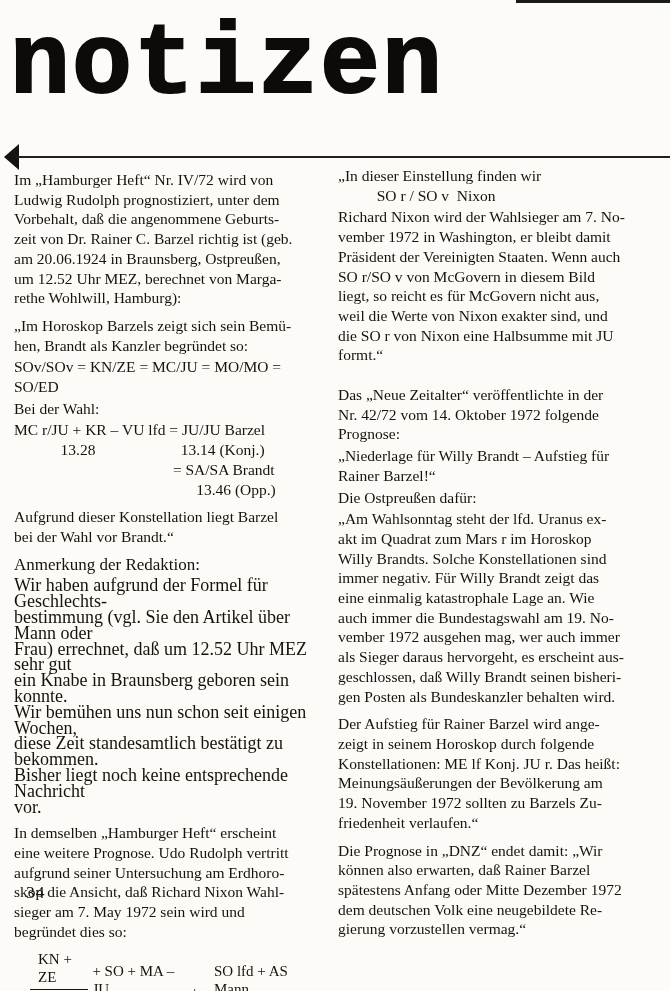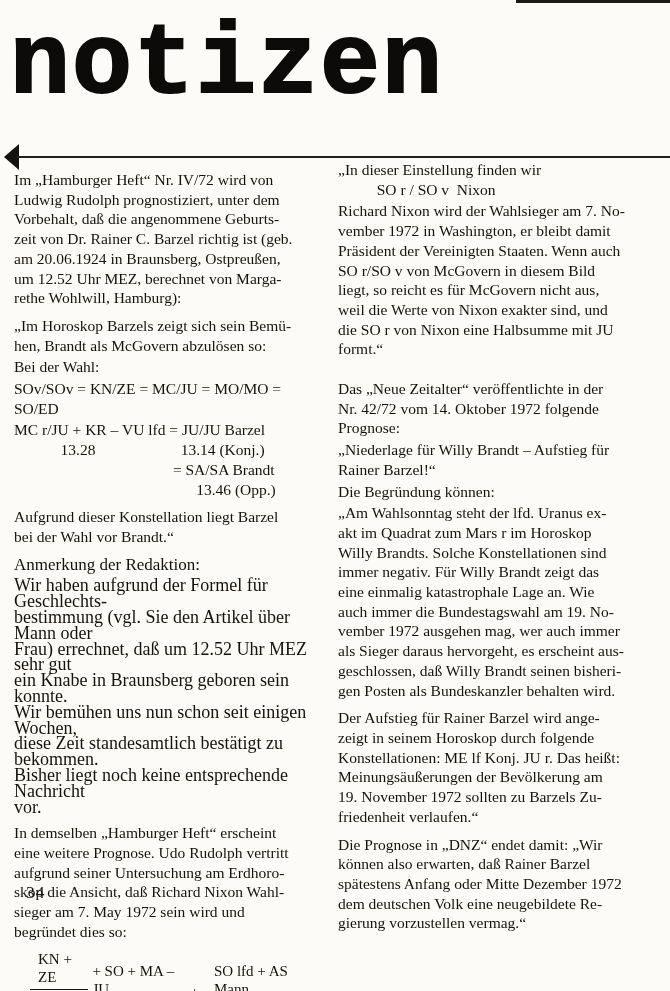--- a/index.html
+++ b/index.html
@@ -40,21 +40,21 @@
   .arrow {
     position: absolute;
     top: 144px; left: 4px;
     width: 0; height: 0;
     border-top: 13px solid transparent;
     border-bottom: 13px solid transparent;
     border-right: 15px solid #15130f;
   }
   .col { position: absolute; font-size: 15.5px; line-height: 19.7px; }
   .col-left  { left: 14px;  top: 170px; width: 310px; }
-  .col-right { left: 338px; top: 160px; width: 320px; }
+  .col-right { left: 338px; top: 166px; width: 320px; }
   .lines { white-space: pre-wrap; }
   .para  { margin: 0 0 8px 0; }
   .tight { margin: 0 0 2px 0; }
   .gap-top { margin-top: 20px; }
   .small { font-size: 18px; line-height: 15.8px; }
   .small-head { font-size: 17px; margin: 2px 0 4px 0; }
   .pagenum {
     position: absolute;
     left: 26px; top: 882px;
     font-size: 17.5px;
@@ -81,24 +81,24 @@
 
   <div class="col col-left">
     <div class="para lines">Im „Hamburger Heft“ Nr. IV/72 wird von
 Ludwig Rudolph prognostiziert, unter dem
 Vorbehalt, daß die angenommene Geburts-
 zeit von Dr. Rainer C. Barzel richtig ist (geb.
 am 20.06.1924 in Braunsberg, Ostpreußen,
 um 12.52 Uhr MEZ, berechnet von Marga-
 rethe Wohlwill, Hamburg):</div>
     <div class="tight lines">„Im Horoskop Barzels zeigt sich sein Bemü-
-hen, Brandt als McGovern abzulösen so:</div>
-    <div class="tight lines">Bei der Wahl:</div>
+hen, Brandt als Kanzler begründet so:</div>
     <div class="tight lines">SOv/SOv = KN/ZE = MC/JU = MO/MO =
 SO/ED</div>
+    <div class="tight lines">Bei der Wahl:</div>
     <div class="para lines">MC r/JU + KR – VU lfd = JU/JU Barzel
             13.28                      13.14 (Konj.)
                                          = SA/SA Brandt
                                                13.46 (Opp.)</div>
     <div class="para lines">Aufgrund dieser Konstellation liegt Barzel
 bei der Wahl vor Brandt.“</div>
     <div class="small-head lines">Anmerkung der Redaktion:</div>
     <div class="para small lines">Wir haben aufgrund der Formel für Geschlechts-
 bestimmung (vgl. Sie den Artikel über Mann oder
 Frau) errechnet, daß um 12.52 Uhr MEZ sehr gut
@@ -147,21 +147,21 @@
 SO r/SO v von McGovern in diesem Bild
 liegt, so reicht es für McGovern nicht aus,
 weil die Werte von Nixon exakter sind, und
 die SO r von Nixon eine Halbsumme mit JU
 formt.“</div>
     <div class="gap-top tight lines">Das „Neue Zeitalter“ veröffentlichte in der
 Nr. 42/72 vom 14. Oktober 1972 folgende
 Prognose:</div>
     <div class="tight lines">„Niederlage für Willy Brandt – Aufstieg für
 Rainer Barzel!“</div>
-    <div class="tight lines">Die Begründung können:</div>
+    <div class="tight lines">Die Ostpreußen dafür:</div>
     <div class="para lines">„Am Wahlsonntag steht der lfd. Uranus ex-
 akt im Quadrat zum Mars r im Horoskop
 Willy Brandts. Solche Konstellationen sind
 immer negativ. Für Willy Brandt zeigt das
 eine einmalig katastrophale Lage an. Wie
 auch immer die Bundestagswahl am 19. No-
 vember 1972 ausgehen mag, wer auch immer
 als Sieger daraus hervorgeht, es erscheint aus-
 geschlossen, daß Willy Brandt seinen bisheri-
 gen Posten als Bundeskanzler behalten wird.</div>

